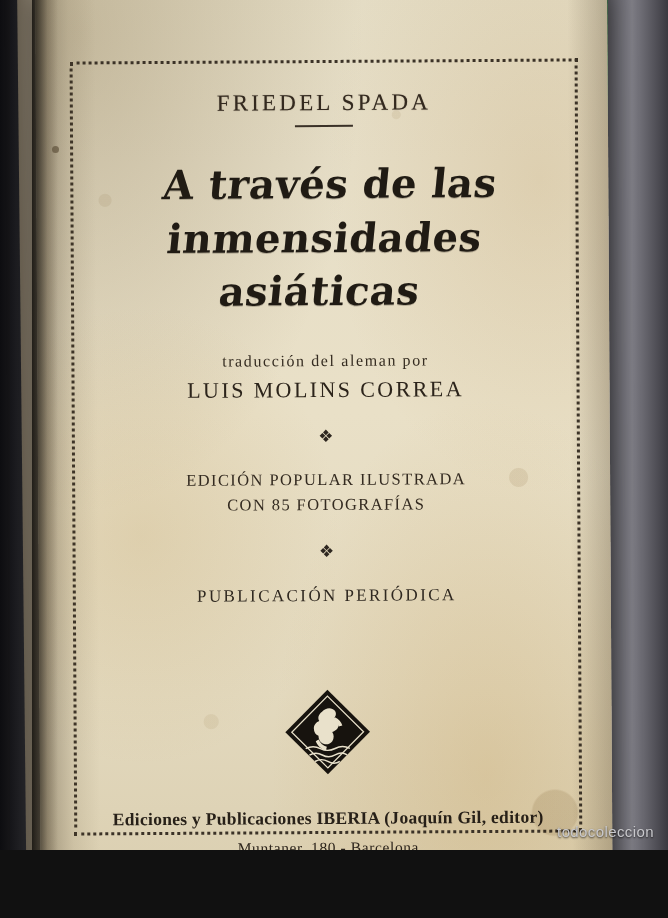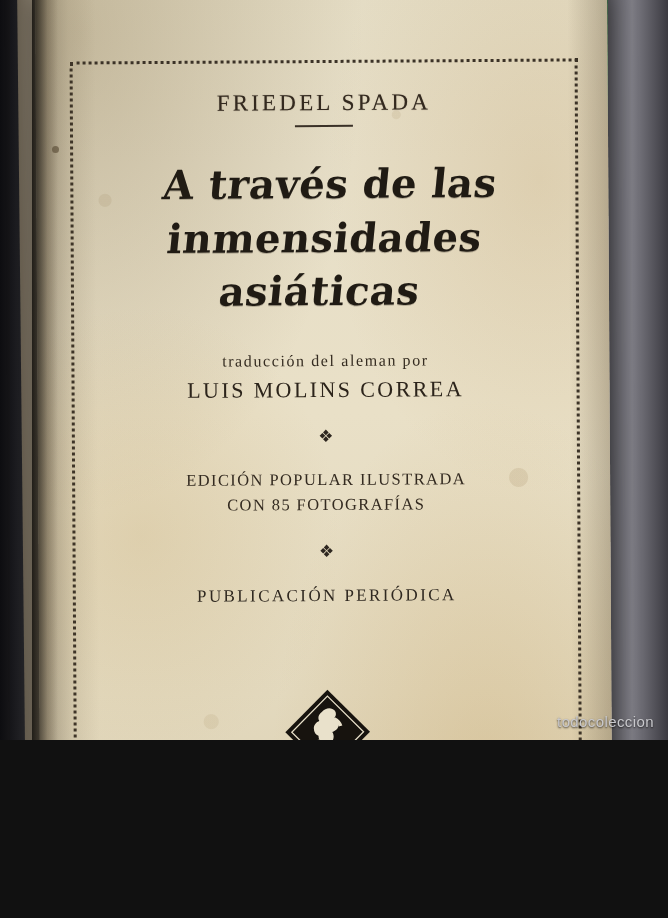--- a/index.html
+++ b/index.html
@@ -10,21 +10,21 @@
   body {
     width: 668px;
     height: 918px;
     overflow: hidden;
     font-family: "Liberation Serif", serif;
   }
 
   #scene {
     position: relative;
     width: 668px;
-    height: 740px;
+    height: 850px;
     background: #14532d;
     overflow: hidden;
   }
 
   
   .bg-left {
     position: absolute;
     left: 0; top: 0;
     width: 16px; height: 918px;
     background: linear-gradient(90deg, #0d0d10 0%, #1c1b1d 100%);

